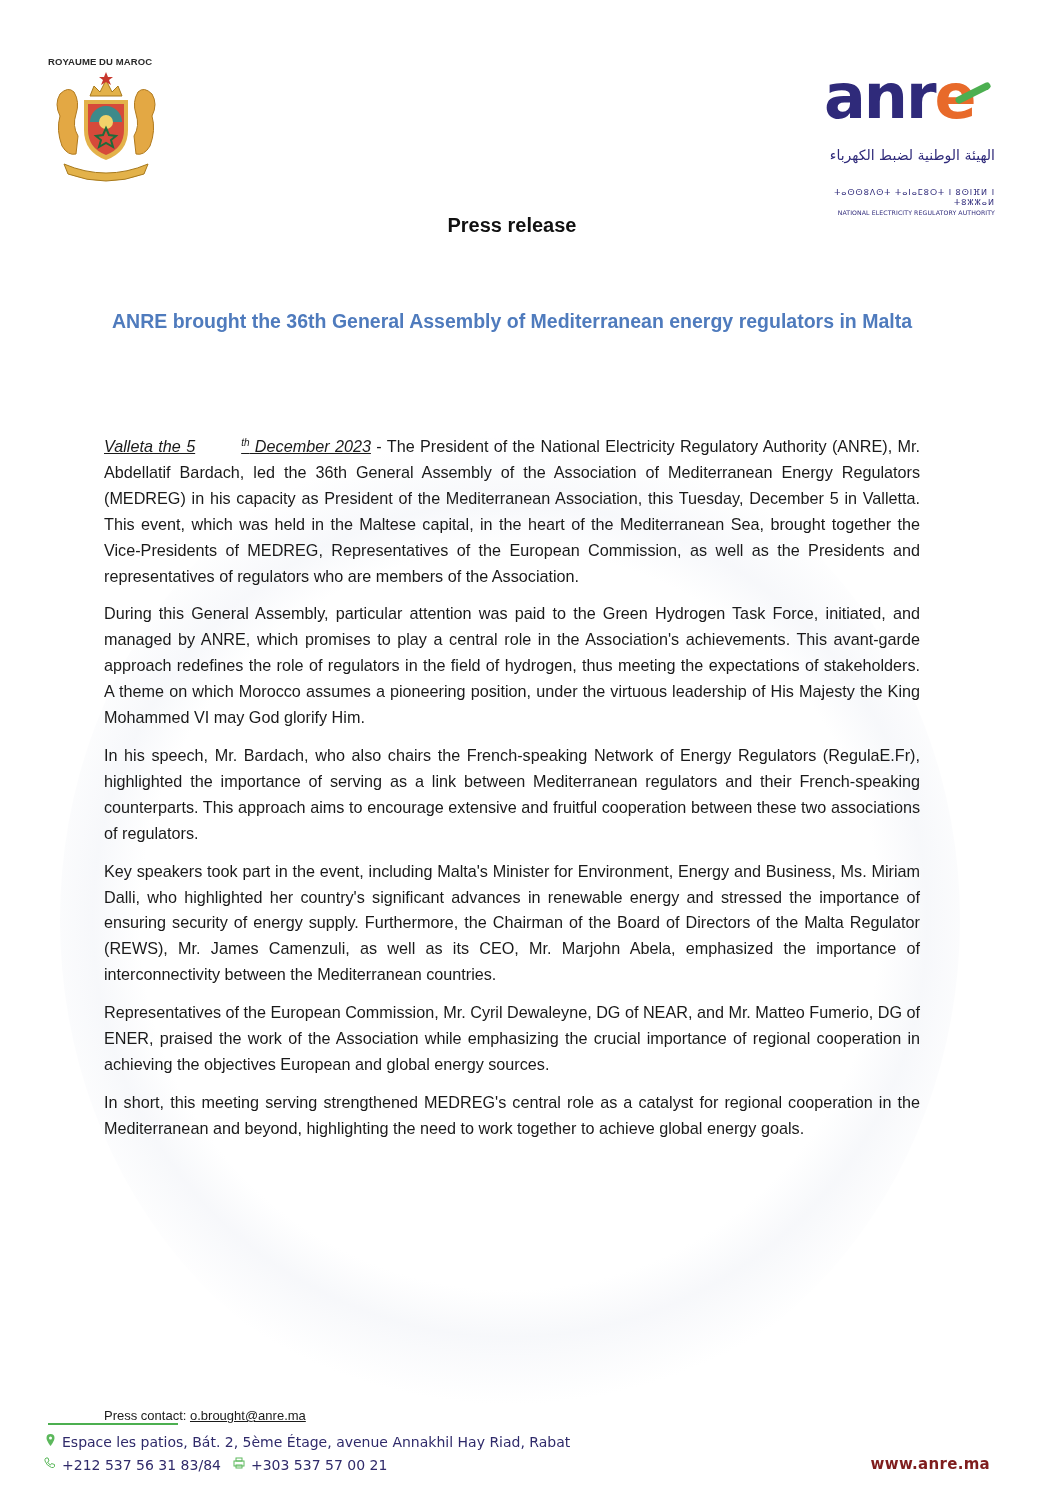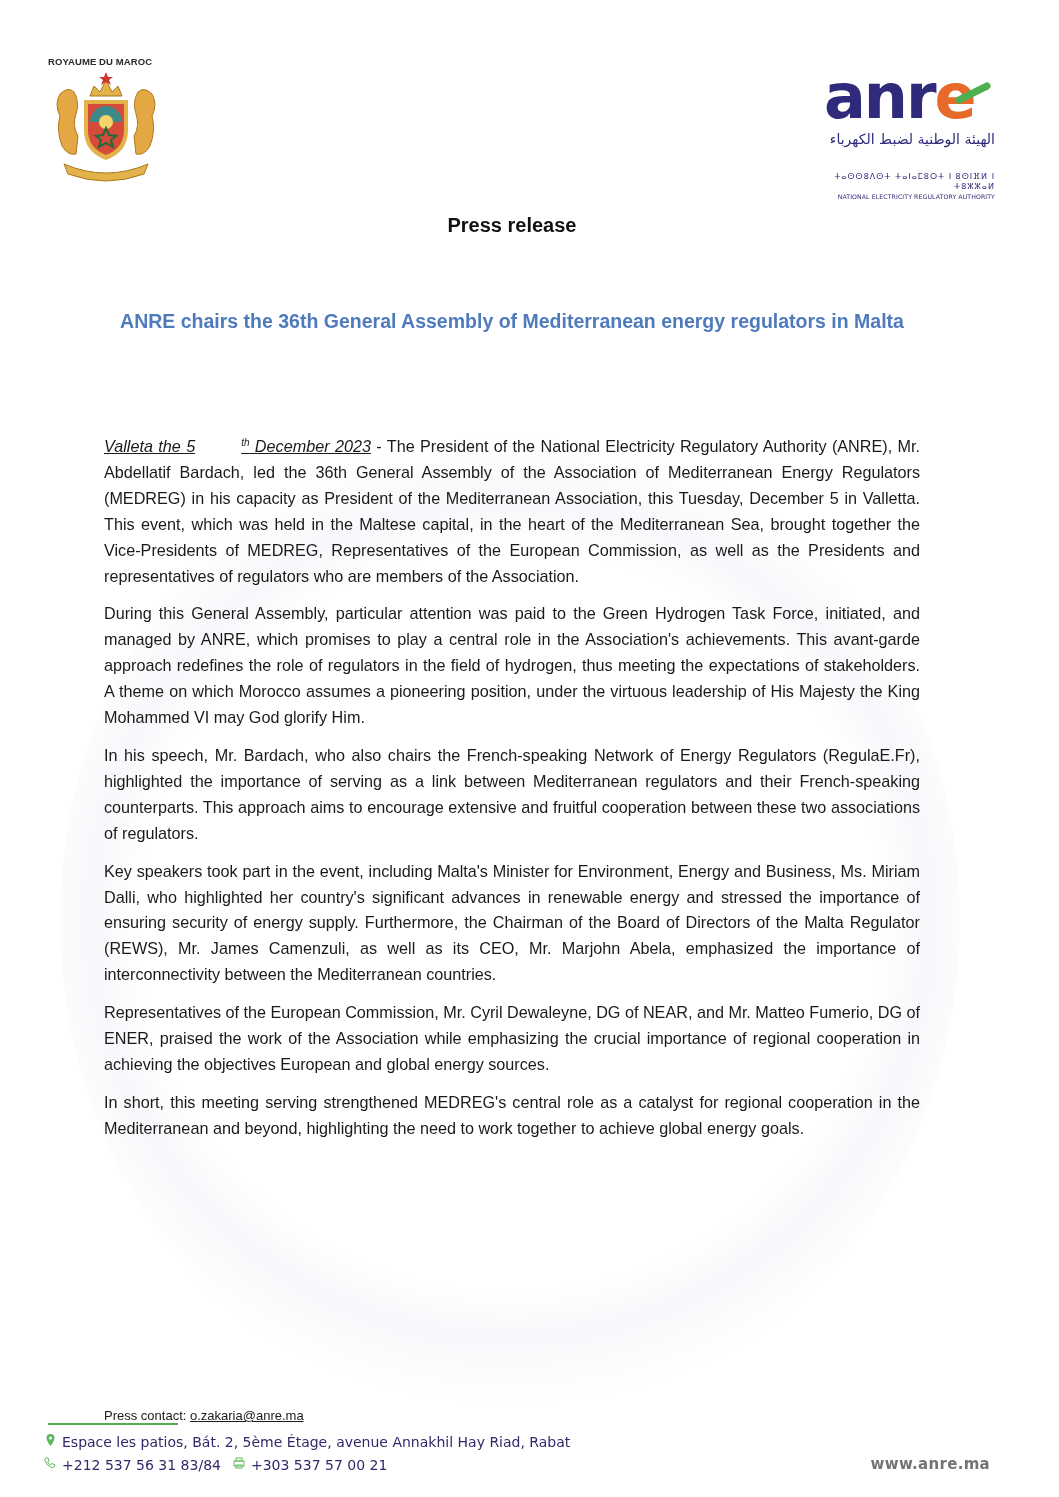--- a/index.html
+++ b/index.html
@@ -22,21 +22,21 @@
     position: absolute; left: 50px; top: 66px; width: 112px; height: 118px;
   }
   .anre-logo { position: absolute; left: 803px; top: 66px; width: 192px; height: 110px; }
   .anre-word {
     font-family: "DejaVu Sans", sans-serif; font-size: 62px; font-weight: bold;
     color: #2f2a7a; letter-spacing: -2px; line-height: 62px; position: relative; margin-left: 21px;
   }
   .anre-word .e { color: #e86a2a; }
   .anre-arabic {
     font-family: "DejaVu Sans", sans-serif; font-size: 14px; color: #2f2a7a;
-    text-align: right; direction: rtl; line-height: 18px; margin-top: 2px;
+    text-align: right; direction: rtl; line-height: 18px; margin-top: 18px;
   }
   .anre-tifinagh {
     font-family: "DejaVu Sans", sans-serif; font-size: 8px; color: #2f2a7a;
     letter-spacing: 1px; line-height: 10px; text-align: right; margin-top: 24px;
   }
   .anre-en {
     font-family: "DejaVu Sans", sans-serif; font-size: 6.2px; color: #2f2a7a;
     line-height: 9px; text-align: right; letter-spacing: 0.1px;
   }
   .doc-type {
@@ -65,21 +65,21 @@
   }
   .footer-line {
     position: absolute; left: 44px; font-family: "DejaVu Sans", sans-serif;
     font-size: 14px; color: #2f2a6a; display: flex; gap: 6px;
   }
   .footer-line.addr { top: 1434px; }
   .footer-line.phones { top: 1457px; }
   .ico { display: inline-block; width: 12px; height: 12px; color: #5cb85c; font-size: 11px; line-height: 12px; text-align: center; }
   .website {
     position: absolute; right: 69px; top: 1455px;
-    font-family: "DejaVu Sans", sans-serif; font-size: 15px; font-weight: bold; color: #737373; letter-spacing: 0.3px;
+    font-family: "DejaVu Sans", sans-serif; font-size: 15px; font-weight: bold; color: #7f1d1d; letter-spacing: 0.3px;
   }
 </style>
 </head>
 <body>
 
 <div class="watermark"></div>
 
 <div class="kingdom">ROYAUME DU MAROC</div>
 
 <div class="coat">
@@ -108,34 +108,34 @@
       <path d="M6 18 L34 4" stroke="#4caf50" stroke-width="7" stroke-linecap="round"></path>
     </svg>
   </div>
   <div class="anre-arabic">الهيئة الوطنية لضبط الكهرباء</div>
   <div class="anre-tifinagh">ⵜⴰⵙⵙⵓⴷⵙⵜ ⵜⴰⵏⴰⵎⵓⵔⵜ ⵏ ⵓⵙⵏⴼⵍ ⵏ ⵜⵓⵣⵣⴰⵍ</div>
   <div class="anre-en">NATIONAL ELECTRICITY REGULATORY AUTHORITY</div>
 </div>
 
 <div class="doc-type">Press release</div>
 
-<div class="headline">ANRE chairs the 36th General Assembly of Mediterranean energy regulators in Malta</div>
+<div class="headline">ANRE brought the 36th General Assembly of Mediterranean energy regulators in Malta</div>
 
 <div class="body-text">
   <p><span class="dateline"><span>Valleta the 5</span><sup>th</sup><span> December 2023</span></span><span> - The President of the National Electricity Regulatory Authority (ANRE), Mr. Abdellatif Bardach, led the 36th General Assembly of the Association of Mediterranean Energy Regulators (MEDREG) in his capacity as President of the Mediterranean Association, this Tuesday, December 5 in Valletta. This event, which was held in the Maltese capital, in the heart of the Mediterranean Sea, brought together the Vice-Presidents of MEDREG, Representatives of the European Commission, as well as the Presidents and representatives of regulators who are members of the Association.</span></p>
   <p>During this General Assembly, particular attention was paid to the Green Hydrogen Task Force, initiated, and managed by ANRE, which promises to play a central role in the Association's achievements. This avant-garde approach redefines the role of regulators in the field of hydrogen, thus meeting the expectations of stakeholders. A theme on which Morocco assumes a pioneering position, under the virtuous leadership of His Majesty the King Mohammed VI may God glorify Him.</p>
   <p>In his speech, Mr. Bardach, who also chairs the French-speaking Network of Energy Regulators (RegulaE.Fr), highlighted the importance of serving as a link between Mediterranean regulators and their French-speaking counterparts. This approach aims to encourage extensive and fruitful cooperation between these two associations of regulators.</p>
   <p>Key speakers took part in the event, including Malta's Minister for Environment, Energy and Business, Ms. Miriam Dalli, who highlighted her country's significant advances in renewable energy and stressed the importance of ensuring security of energy supply. Furthermore, the Chairman of the Board of Directors of the Malta Regulator (REWS), Mr. James Camenzuli, as well as its CEO, Mr. Marjohn Abela, emphasized the importance of interconnectivity between the Mediterranean countries.</p>
   <p>Representatives of the European Commission, Mr. Cyril Dewaleyne, DG of NEAR, and Mr. Matteo Fumerio, DG of ENER, praised the work of the Association while emphasizing the crucial importance of regional cooperation in achieving the objectives European and global energy sources.</p>
   <p>In short, this meeting serving strengthened MEDREG's central role as a catalyst for regional cooperation in the Mediterranean and beyond, highlighting the need to work together to achieve global energy goals.</p>
 </div>
 
 <div class="footer-rule"></div>
 <div class="footer-contact">
-  <span>Press contact: </span><span class="email">o.zakaria@anre.ma</span>
+  <span>Press contact: </span><span class="email">o.brought@anre.ma</span>
 </div>
 
 <div class="footer-line addr">
   <span class="ico">
     <svg width="9" height="12" viewBox="0 0 9 12">
         <path d="M4.5 0 a4 4 0 0 1 4 4 c0 3 -4 8 -4 8 s-4 -5 -4 -8 a4 4 0 0 1 4 -4z" fill="#5cb85c"></path>
         <circle cx="4.5" cy="4" r="1.5" fill="#fff"></circle>
       </svg>
   </span>
   <span>Espace les patios, Bát. 2, 5ème Étage, avenue Annakhil Hay Riad, Rabat</span>

